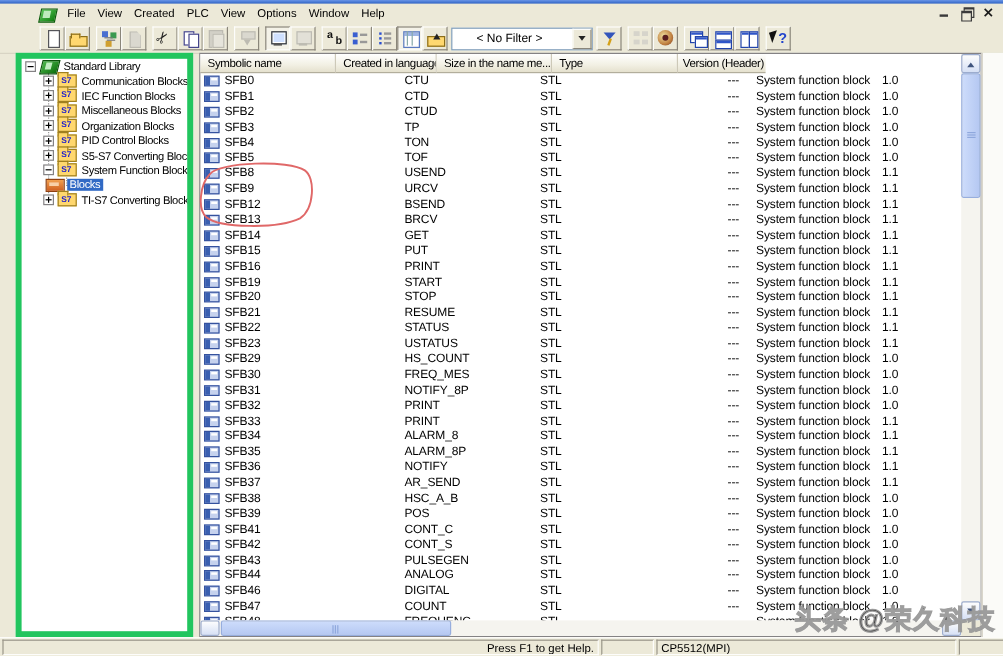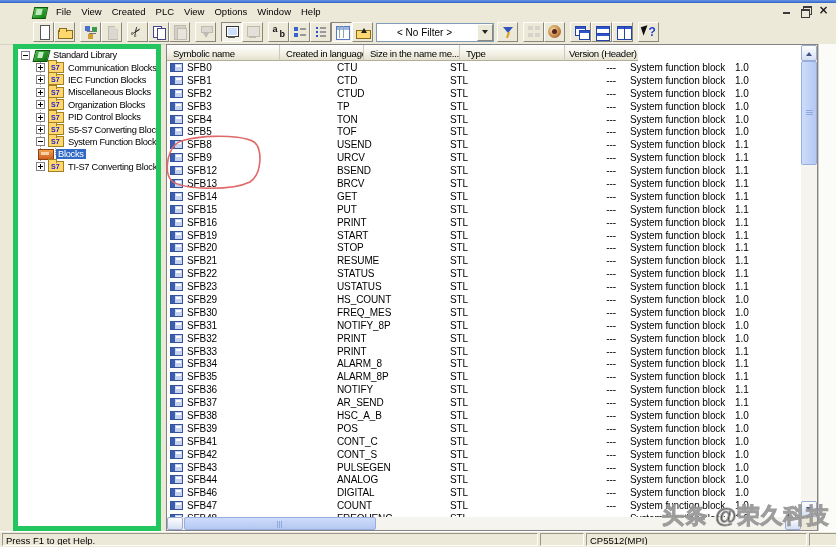--- a/index.html
+++ b/index.html
@@ -118,21 +118,21 @@
 .vthumb::after { content:''; position:absolute; left:4px; top:48px; width:7px; height:1px; background:#8fa8dd; box-shadow:0 2px 0 #8fa8dd, 0 4px 0 #8fa8dd; }
 .hscroll { position:absolute; left:0; right:16px; bottom:0; height:13px; background:#f5f4ef; }
 .hbtn { position:absolute; top:0; width:16px; height:13px; background:linear-gradient(#fdfdfd,#d6e0f5); border:1px solid #9cacce; border-radius:2px; display:flex; align-items:center; justify-content:center; }
 .hthumb { position:absolute; left:17px; top:0; width:192px; height:13px; background:linear-gradient(#cddcfb,#b5c8f2); border:1px solid #97aede; border-radius:2px; }
 .hthumb::after { content:''; position:absolute; top:3px; left:92px; width:1px; height:7px; background:#8fa8dd; box-shadow:2px 0 0 #8fa8dd, 4px 0 0 #8fa8dd; }
 .corner { position:absolute; right:0; bottom:0; width:16px; height:13px; background:#ece9d8; }
 .right-gap { position:absolute; left:818px; top:44px; width:18px; bottom:16px; background:#fbfbf8; border-left:1px solid #d0ccc0; }
 
 .statusbar { position:absolute; left:0; right:0; bottom:0; height:16px; background:#ece9d8; border-top:1px solid #fff; display:flex; align-items:center; font-size:9.5px; }
 .sb-seg { height:13px; border:1px solid; border-color:#9a9689 #fdfdfb #fdfdfb #9a9689; margin-left:2px; padding:1px 3px 0 3px; white-space:nowrap; overflow:hidden; flex:none; }
-.sb-main { width:536px; } .sb-1 { width:44px; } .sb-2 { width:221px; } .sb-3 { width:58px; } .sb-4 { width:18px; }
+.sb-main { width:497px;text-align:right; } .sb-1 { width:44px; } .sb-2 { width:250px; } .sb-3 { width:58px; } .sb-4 { width:18px; }
 
 .annotation { position:absolute; left:161px; top:130px; z-index:40; pointer-events:none; }
 .watermark { position:absolute; left:662px; top:501px; z-index:50; font-size:22px; font-weight:bold; letter-spacing:1px; color:#404040; -webkit-text-stroke:1px #999999; opacity:.95; white-space:nowrap; }
 </style>
 </head>
 <body>
 
 <div class="title-strip"></div>
 
 <div class="menubar">

